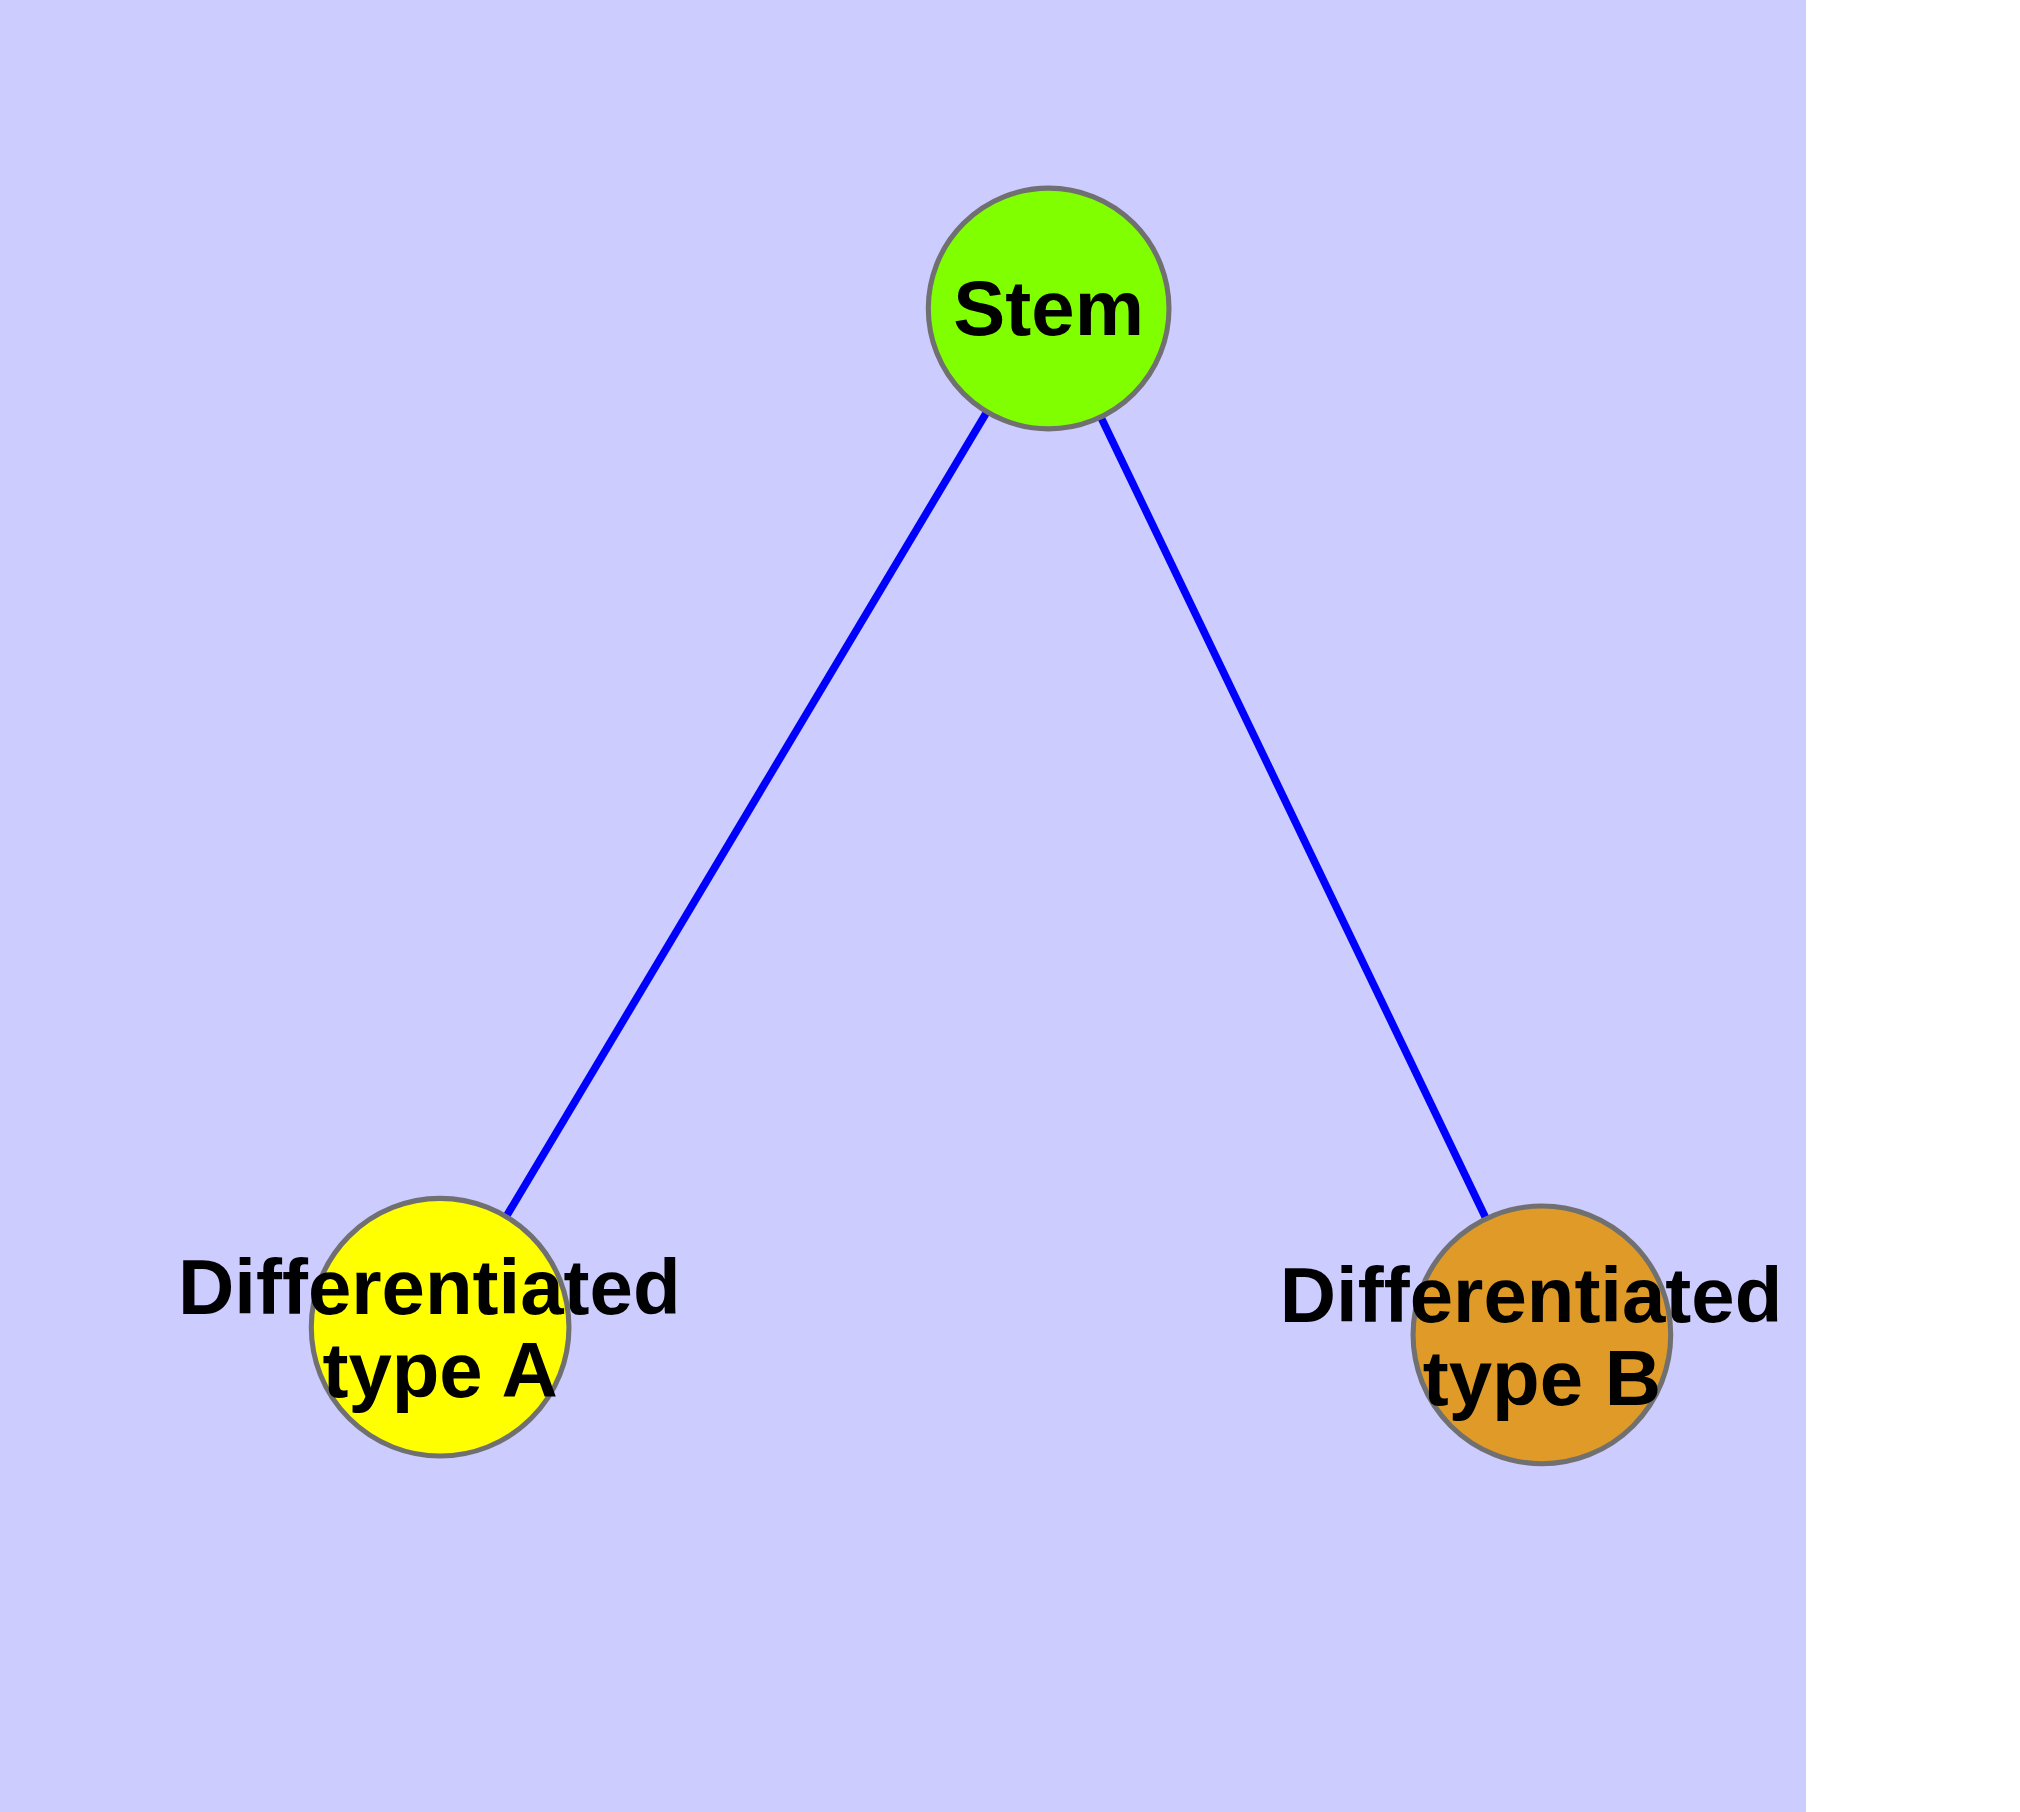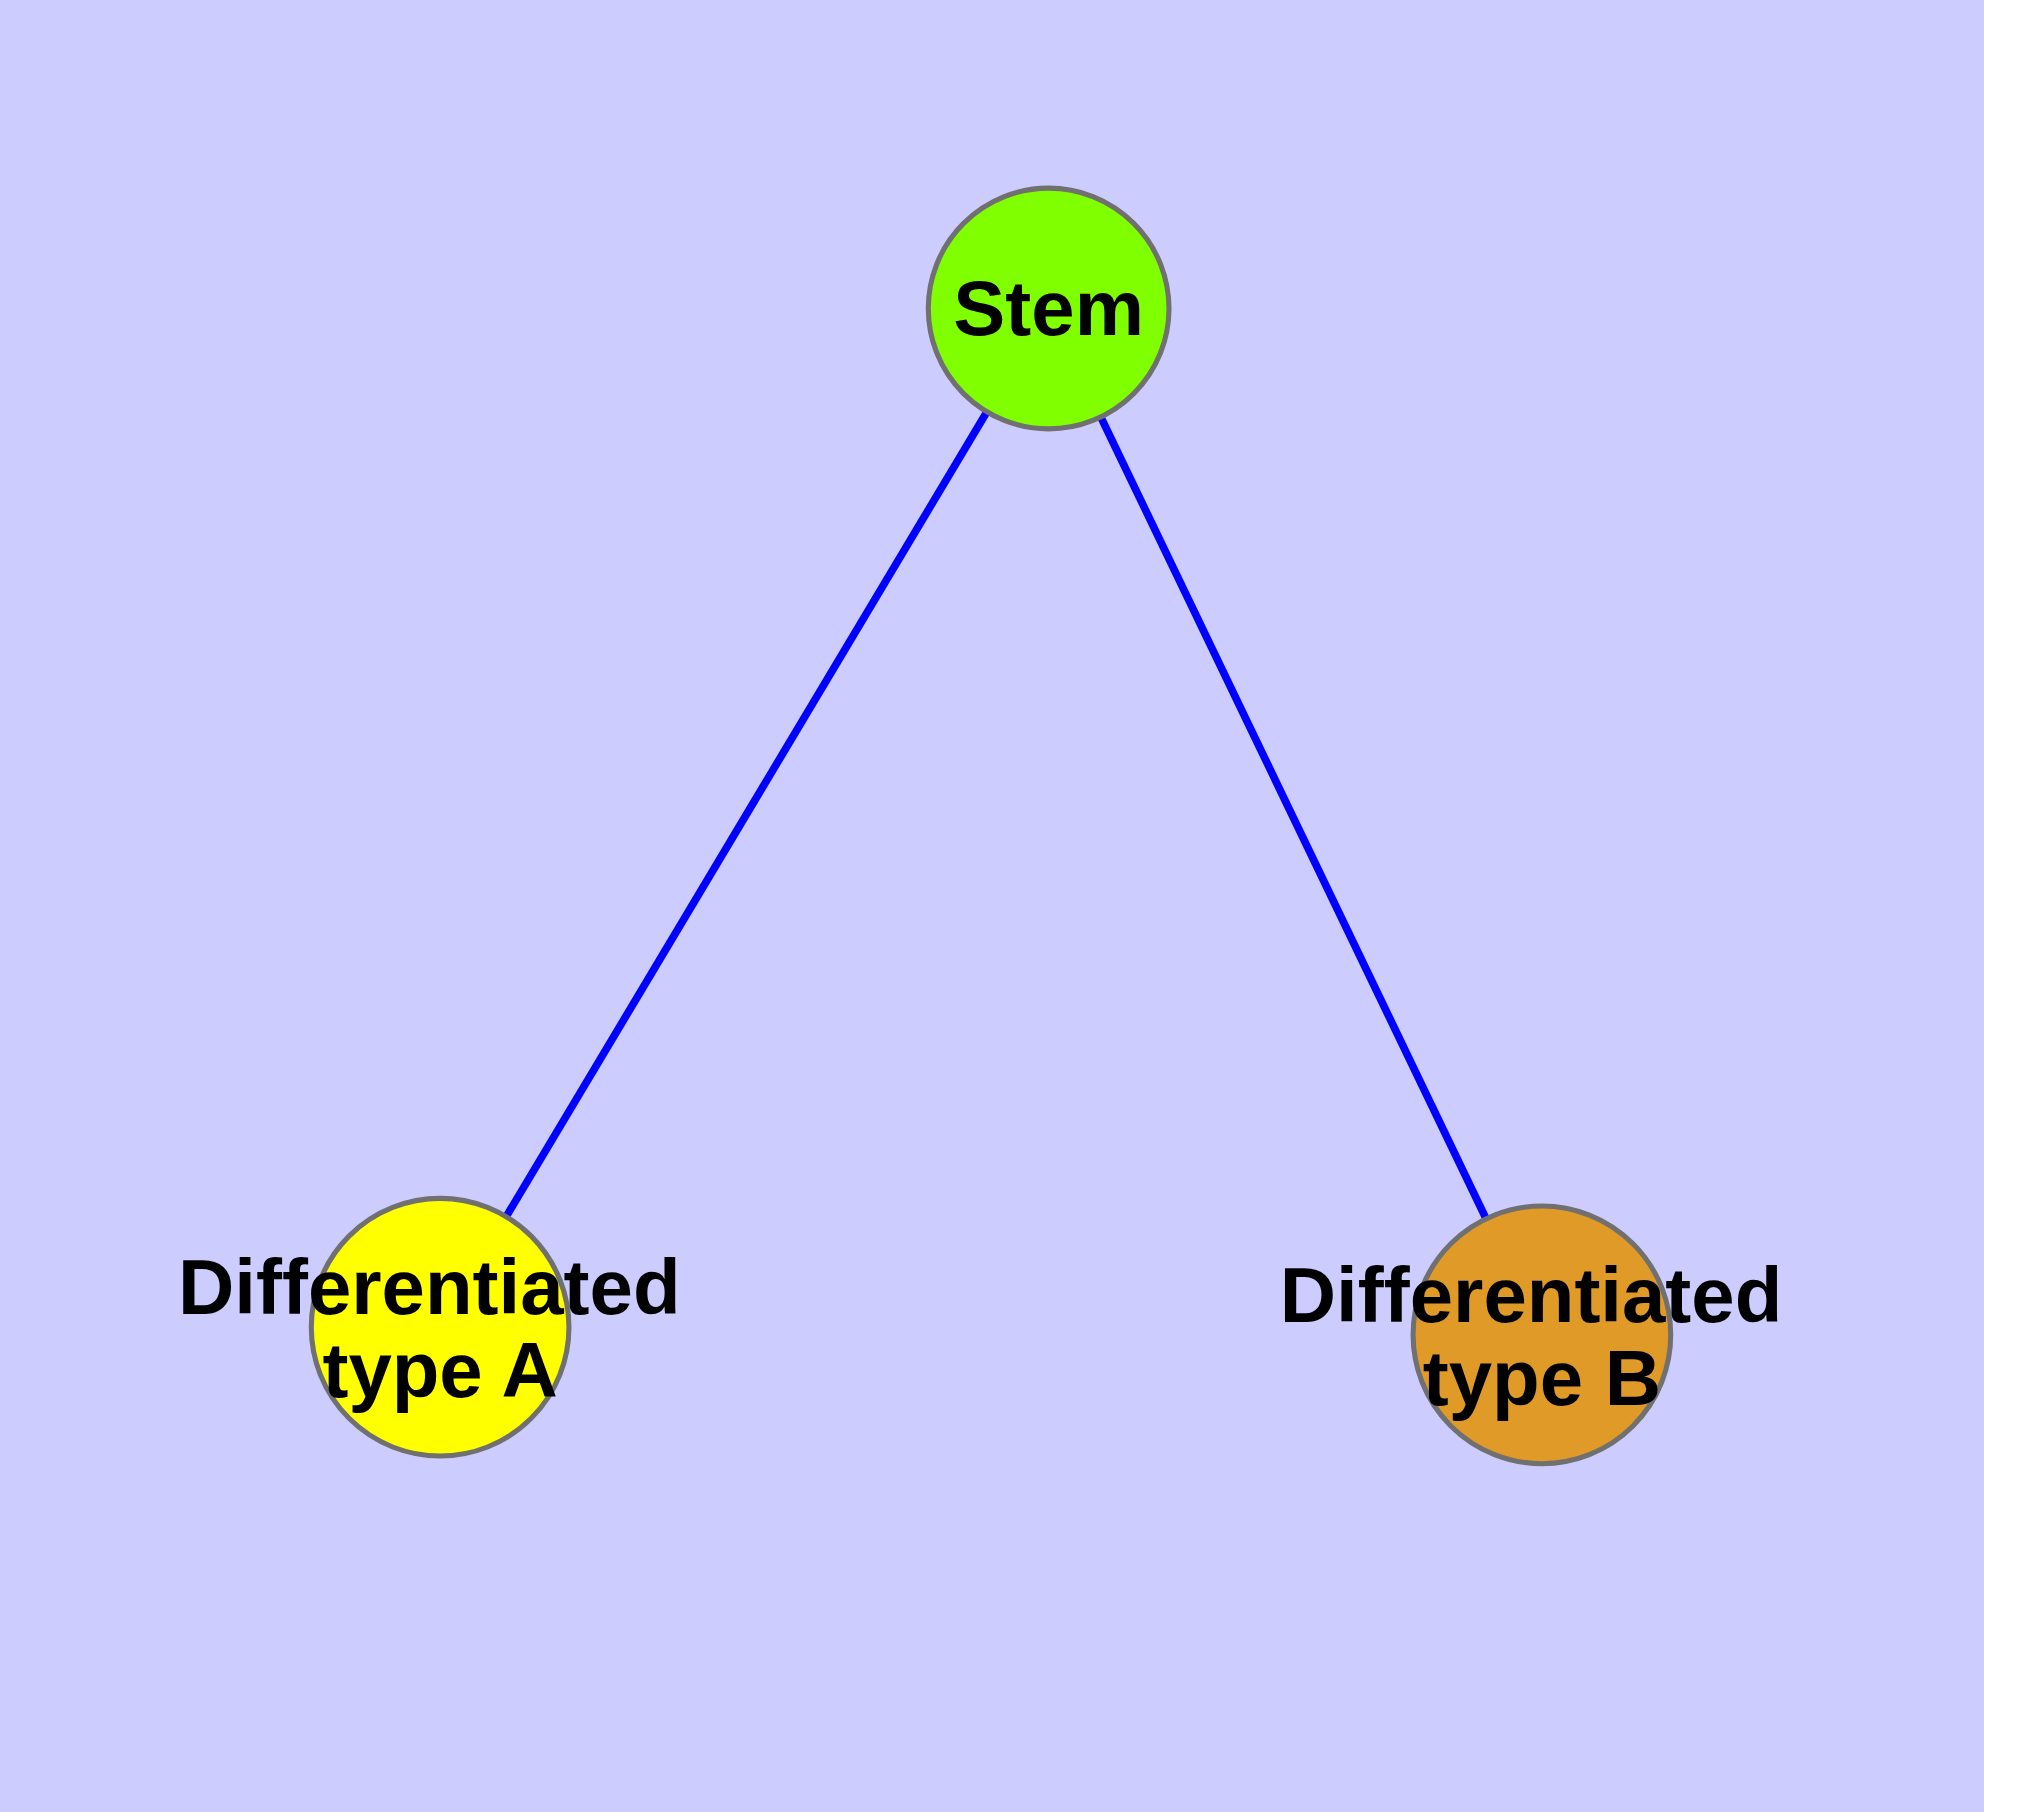--- a/index.html
+++ b/index.html
@@ -3,21 +3,21 @@
 <meta charset="utf-8">
 <title>Cell differentiation graph</title>
 <style>
   html, body {
     margin: 0;
     padding: 0;
     background: #ffffff;
   }
   #canvas {
     position: relative;
-    width: 1984px;
+    width: 1806px;
     height: 1812px;
     background: #ccccff;
     overflow: hidden;
     font-family: "Liberation Sans", sans-serif;
   }
   #graph-svg {
     position: absolute;
     left: 0;
     top: 0;
     width: 2021px;

